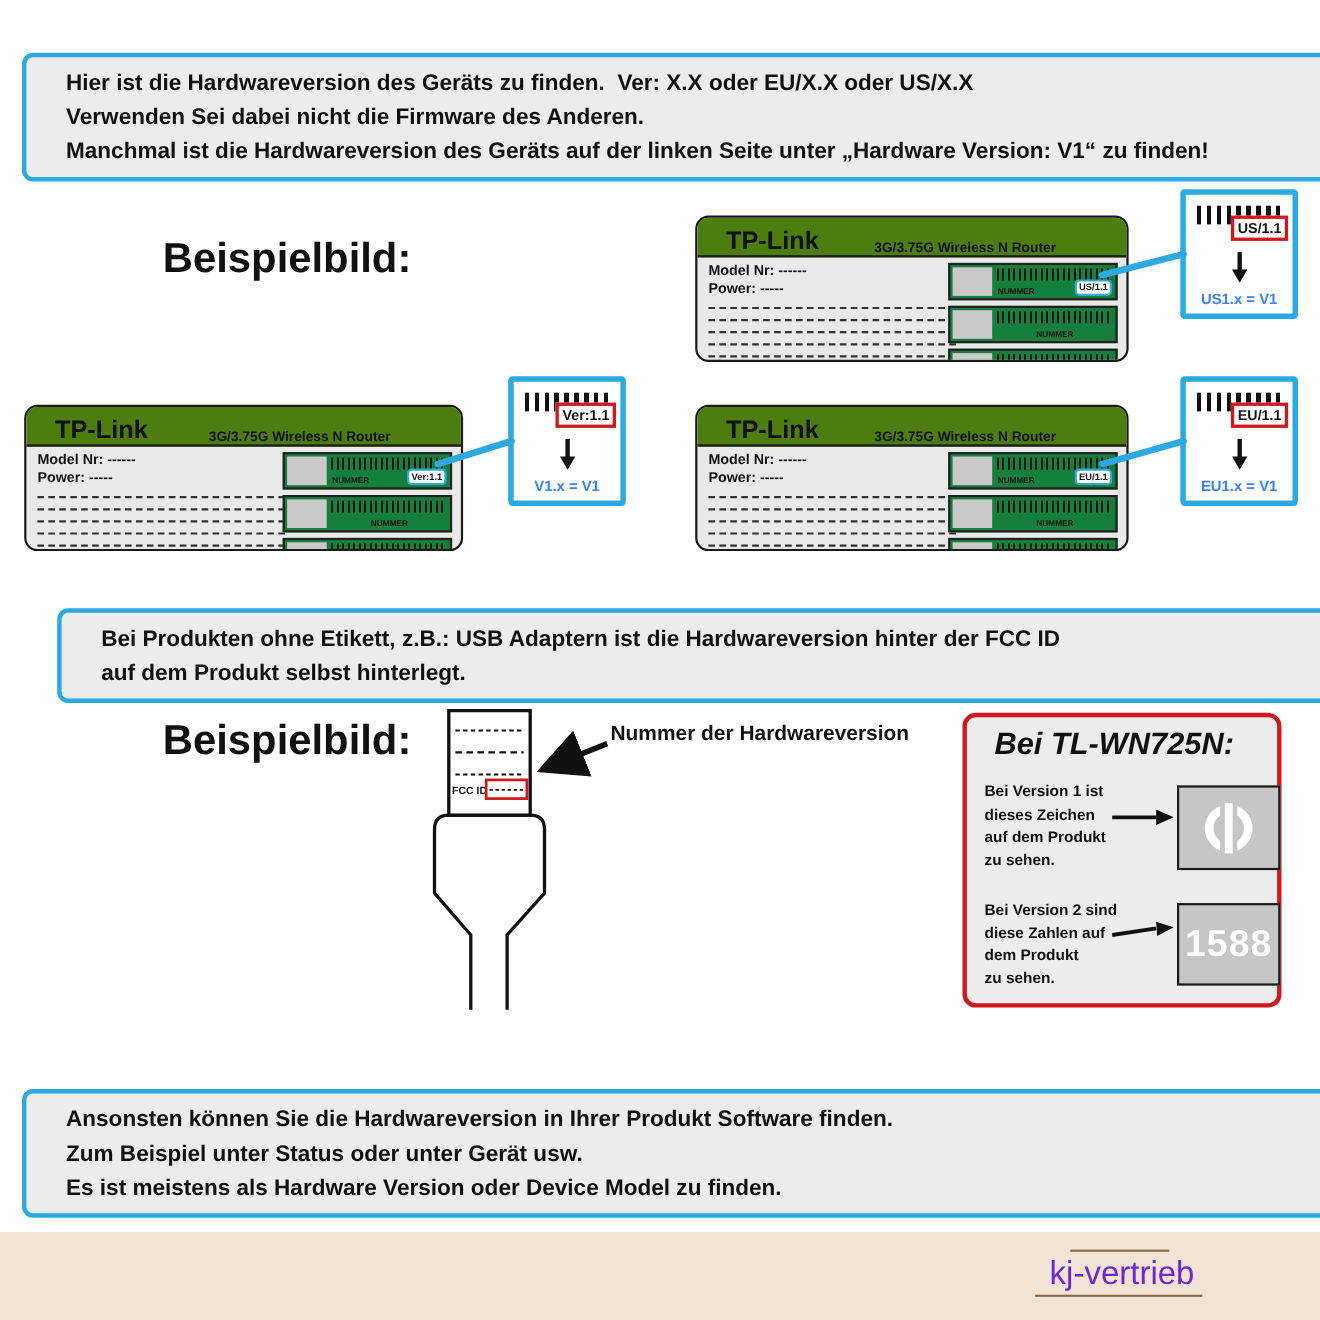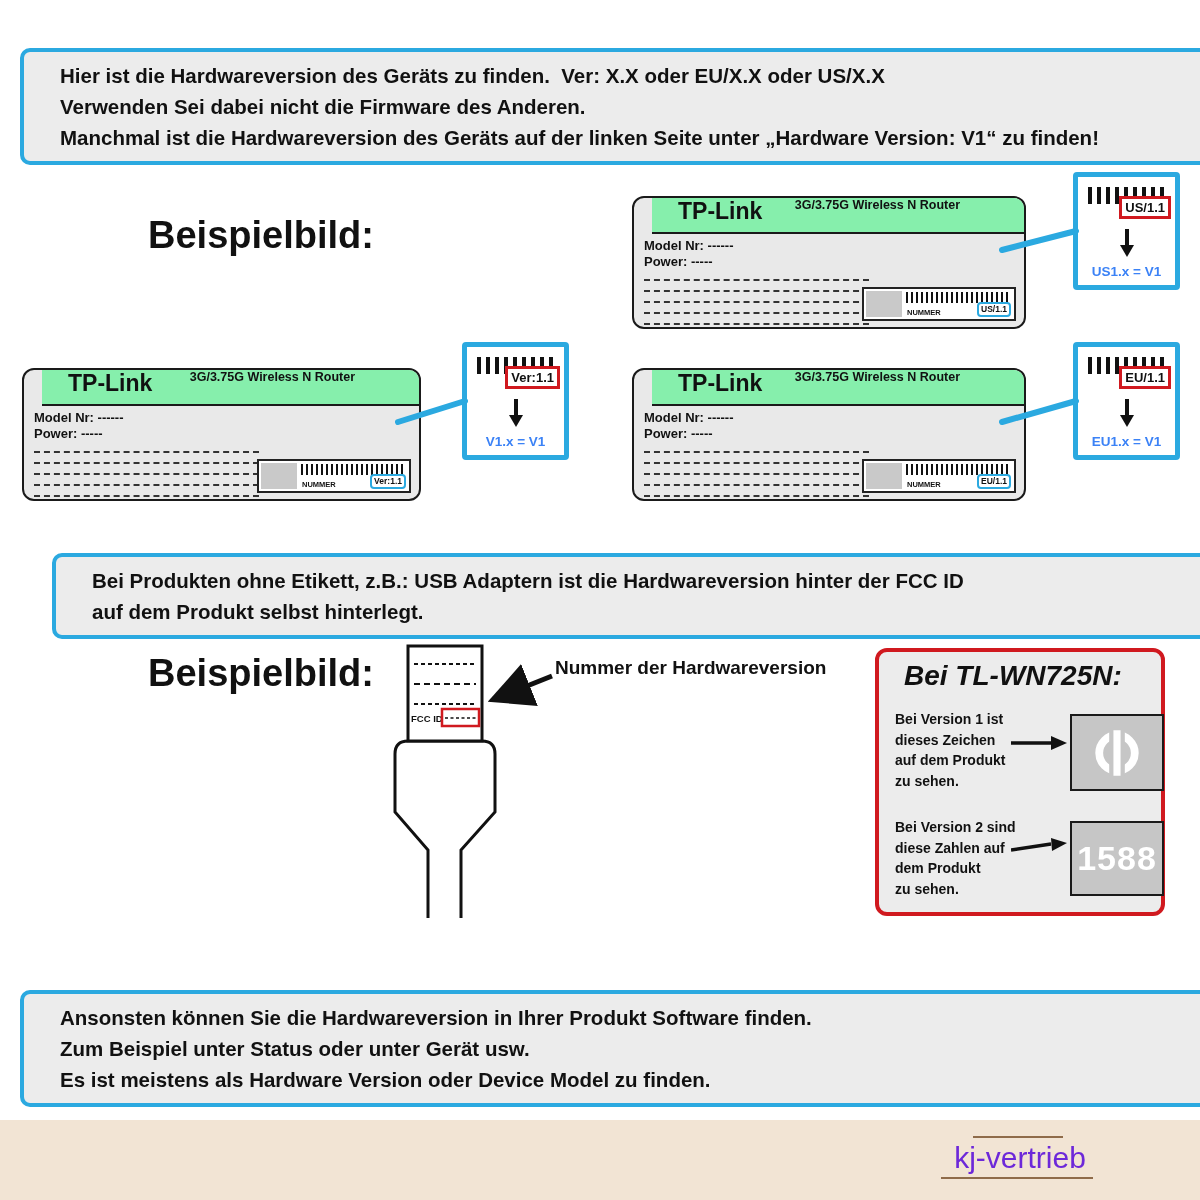--- a/index.html
+++ b/index.html
@@ -7,29 +7,29 @@
           font-family:"Liberation Sans","DejaVu Sans",sans-serif;color:#111;}
   
   .info-box{position:absolute;left:20px;width:1116px;background:#ececec;border:4px solid #2BA9E0;
             border-radius:10px;padding:8px 36px;}
   .info-box .line{font-size:20.5px;font-weight:bold;line-height:31px;white-space:pre;}
   
   .big-heading{position:absolute;font-size:38px;font-weight:bold;}
   
   .tl-label{position:absolute;width:390px;height:129px;background:#e9e9e9;border:2px solid #1a1a1a;
             border-radius:12px;overflow:hidden;}
-  .tl-head{height:34px;background:#86efac;border-bottom:2px solid #1a1a1a;display:flex;align-items:flex-start;margin-left:18px;}
+  .tl-head{height:34px;background:#4d7c0f;border-bottom:2px solid #1a1a1a;display:flex;align-items:flex-end;}
   .tl-brand{font-size:23px;font-weight:bold;padding-left:26px;}
   .tl-sub{font-size:12.5px;font-weight:bold;margin-left:auto;margin-right:64px;}
   .tl-body{position:relative;height:93px;}
   .tl-left{position:absolute;left:10px;top:4px;width:230px;}
   .tl-left .t{font-size:13px;font-weight:bold;line-height:16px;}
   .redact{border-top:2px dashed #333;width:225px;margin-top:9px;height:0;}
   .tl-rows{position:absolute;right:8px;top:5px;width:154px;}
-  .bc-row{height:26px;border:2px solid #222;background:#ffffff;display:flex;padding:2px;gap:3px;margin-bottom:5px;box-sizing:content-box;margin-top:48px;}
+  .bc-row{height:26px;border:2px solid #222;background:#15803d;display:flex;padding:2px;gap:3px;margin-bottom:5px;box-sizing:content-box;}
   .bc-gray{width:36px;background:#c9c9c9;}
   .bc-area{flex:1;position:relative;}
   .bc-stripes{position:absolute;top:1px;left:1px;right:1px;height:11px;
               background:repeating-linear-gradient(90deg,#111 0 2px,transparent 2px 5px);}
   .bc-cap-row{position:absolute;bottom:0;left:2px;right:1px;display:flex;align-items:flex-end;
               justify-content:space-between;font-size:7.5px;font-weight:bold;line-height:9px;}
   .bc-row.center .bc-cap-row{justify-content:center;}
   .chip{border:2px solid #2BA9E0;border-radius:4px;background:#fff;font-size:8.5px;font-weight:bold;
         padding:0 2px;line-height:11px;}
   

